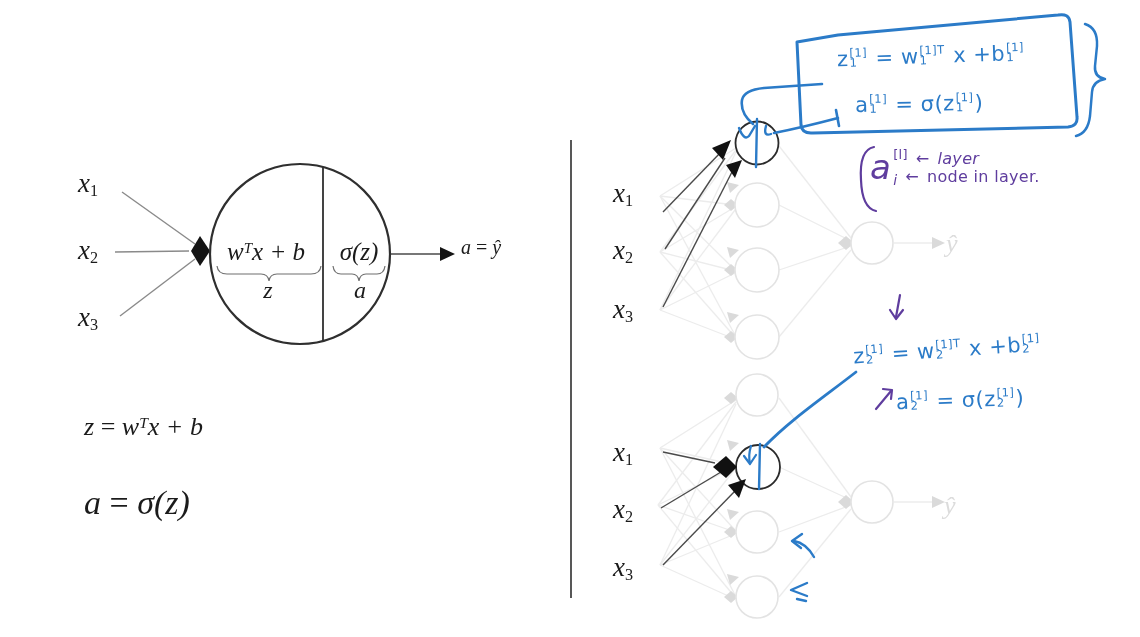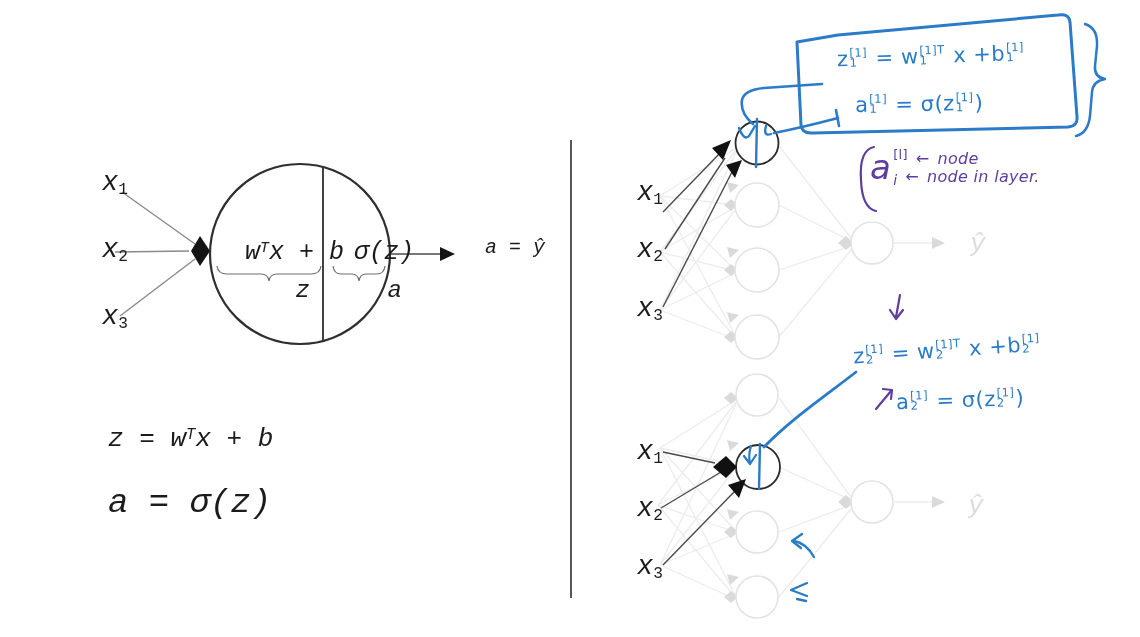--- a/index.html
+++ b/index.html
@@ -1,24 +1,24 @@
 <!DOCTYPE html>
 <html><head>
 <meta charset="utf-8">
 <style>
   html,body{margin:0;padding:0;background:#fff;}
   #canvas{position:relative;width:1140px;height:637px;background:#fff;overflow:hidden;
           font-family:"DejaVu Serif", serif;color:#1b1b1b;}
   svg{position:absolute;left:0;top:0;}
   .abs{position:absolute;white-space:nowrap;}
   
-  .math{font-family:Liberation Mono, monospace;font-style:italic;color:#1b1b1b;margin-left:24px;}
+  .math{font-family:Liberation Serif, serif;font-style:italic;color:#1b1b1b;}
   .sub{font-size:0.60em;vertical-align:-0.22em;font-style:normal;}
   .supT{font-size:0.60em;vertical-align:0.45em;}
-  .center{text-align:right;}
+  .center{text-align:center;}
   
   .hw{font-family:"DejaVu Sans", sans-serif;color:#2b7bc8;letter-spacing:0.5px;}
   .hw-p{font-family:"DejaVu Sans", sans-serif;color:#5f3d9e;letter-spacing:0.3px;}
   .ss{display:inline-flex;flex-direction:column;align-items:flex-start;line-height:0.9;
       vertical-align:middle;transform:translateY(-2px);margin:0 1px;}
   .ss .sp,.ss .sb{font-size:0.55em;}
   .faint{color:#dcdcdc;}
   .note-wrap{display:flex;align-items:flex-start;}
   .note-a{font-size:34px;font-style:italic;line-height:1;}
   .note-rows{display:flex;flex-direction:column;margin-left:2px;}
@@ -182,21 +182,21 @@
   <div class="abs math center" style="left:330px;top:238px;width:58px;font-size:25px;">
     <span>σ(z)</span>
   </div>
   <div class="abs math center" style="left:250px;top:277px;width:36px;font-size:24px;"><span>z</span></div>
   <div class="abs math center" style="left:342px;top:277px;width:36px;font-size:24px;"><span>a</span></div>
 
   <div class="abs math" style="left:461px;top:236px;font-size:20px;">
     <span>a</span> <span style="font-style:normal">=</span> <span>ŷ</span>
   </div>
 
-  <div class="abs math" style="left:84px;top:424px;font-size:26px;">
+  <div class="abs math" style="left:84px;top:412px;font-size:26px;">
     <span>z</span> <span style="font-style:normal">=</span> <span>w</span><span class="supT">T</span><span>x + b</span>
   </div>
   <div class="abs math" style="left:84px;top:484px;font-size:34px;">
     <span>a</span> <span style="font-style:normal">=</span> <span>σ(z)</span>
   </div>
 
   <div class="abs math" style="left:613px;top:178px;font-size:27px;"><span>x</span><span class="sub">1</span></div>
   <div class="abs math" style="left:613px;top:235px;font-size:27px;"><span>x</span><span class="sub">2</span></div>
   <div class="abs math" style="left:613px;top:294px;font-size:27px;"><span>x</span><span class="sub">3</span></div>
   <div class="abs math faint" style="left:946px;top:229px;font-size:26px;"><span>ŷ</span></div>
@@ -234,28 +234,28 @@
   </div>
 
   <div class="abs hw-p note-wrap" style="left:870px;top:150px;">
     <span class="note-a">a</span>
     <div class="note-rows">
       <div class="nrow">
         <span class="small-sup">[l]</span>
           <span class="gap"></span>
         <span>←</span>
           <span class="gap"></span>
-        <span style="font-style:italic">node</span>
+        <span style="font-style:italic">layer</span>
       </div>
       <div class="nrow">
         <span class="small-sub">i</span>
           <span class="gap"></span>
         <span>←</span>
           <span class="gap"></span>
-        <span style="font-style:italic">node in layer.</span>
+        <span style="">node in layer.</span>
       </div>
     </div>
   </div>
 
   <div class="abs hw" style="left:853px;top:338px;font-size:21px;transform:rotate(-4deg);">
     <span>z</span><span class="ss">
         <span class="sp">[1]</span>
         <span class="sb">2</span>
       </span>
     <span>=</span>

